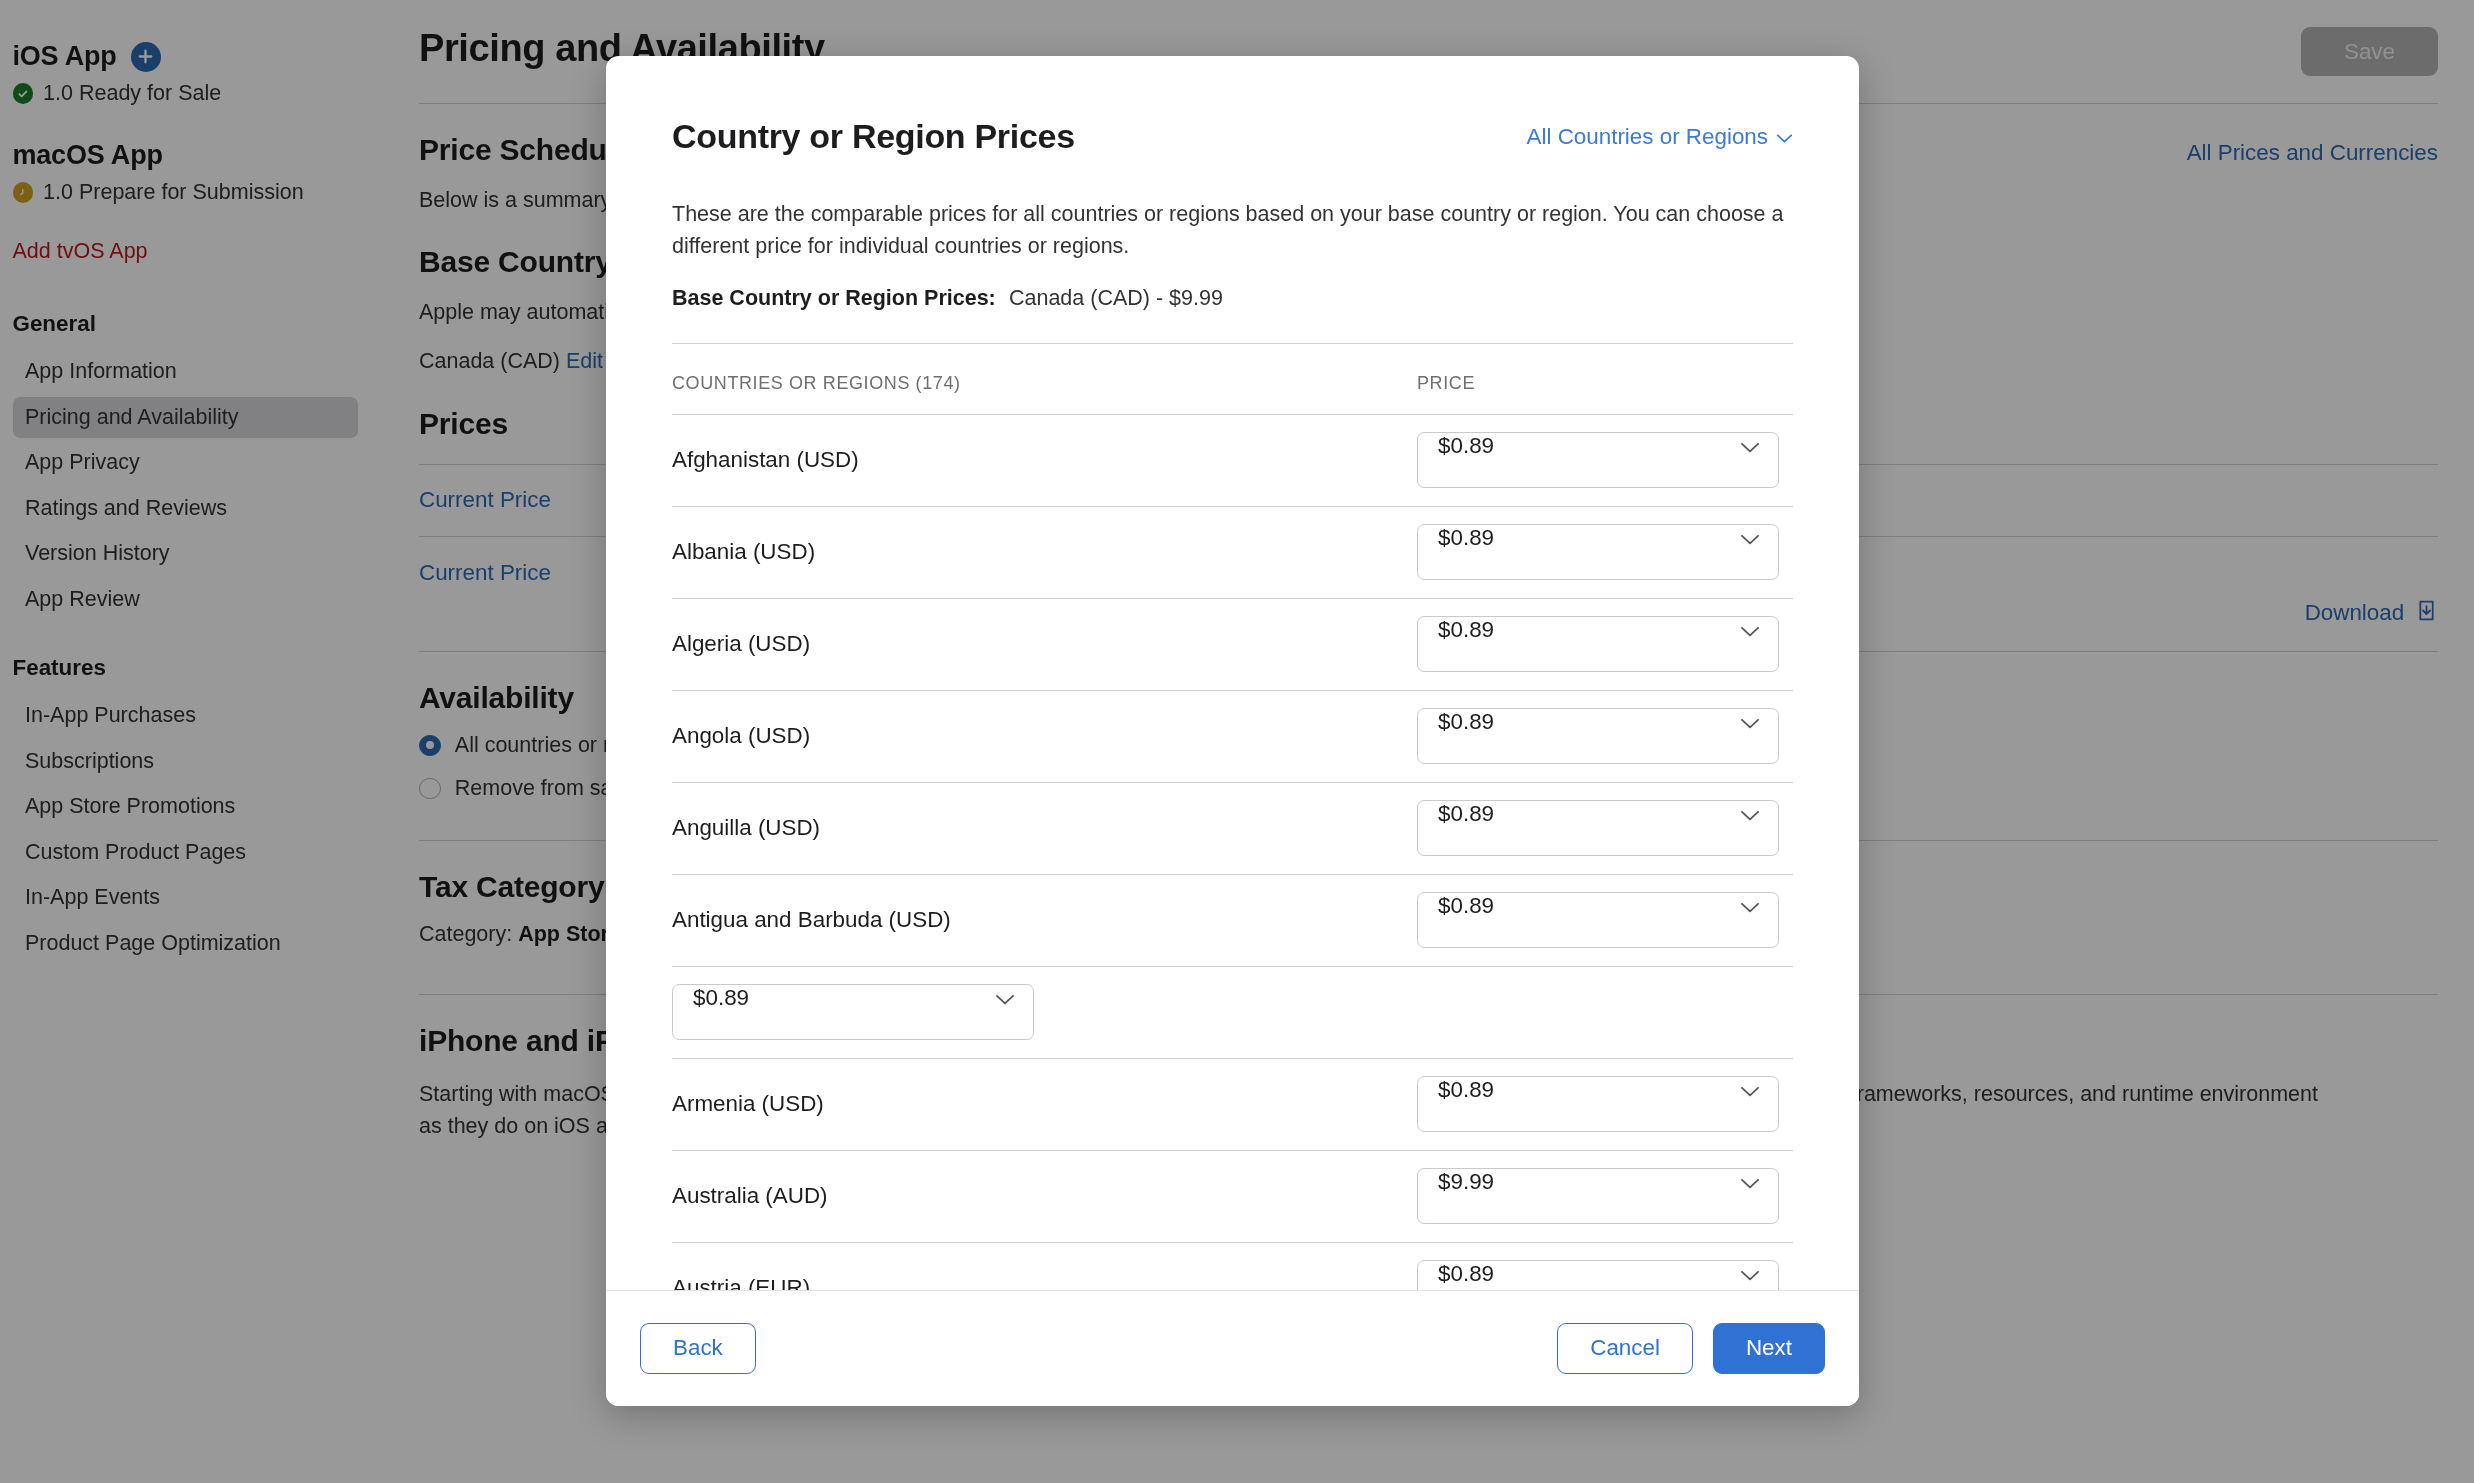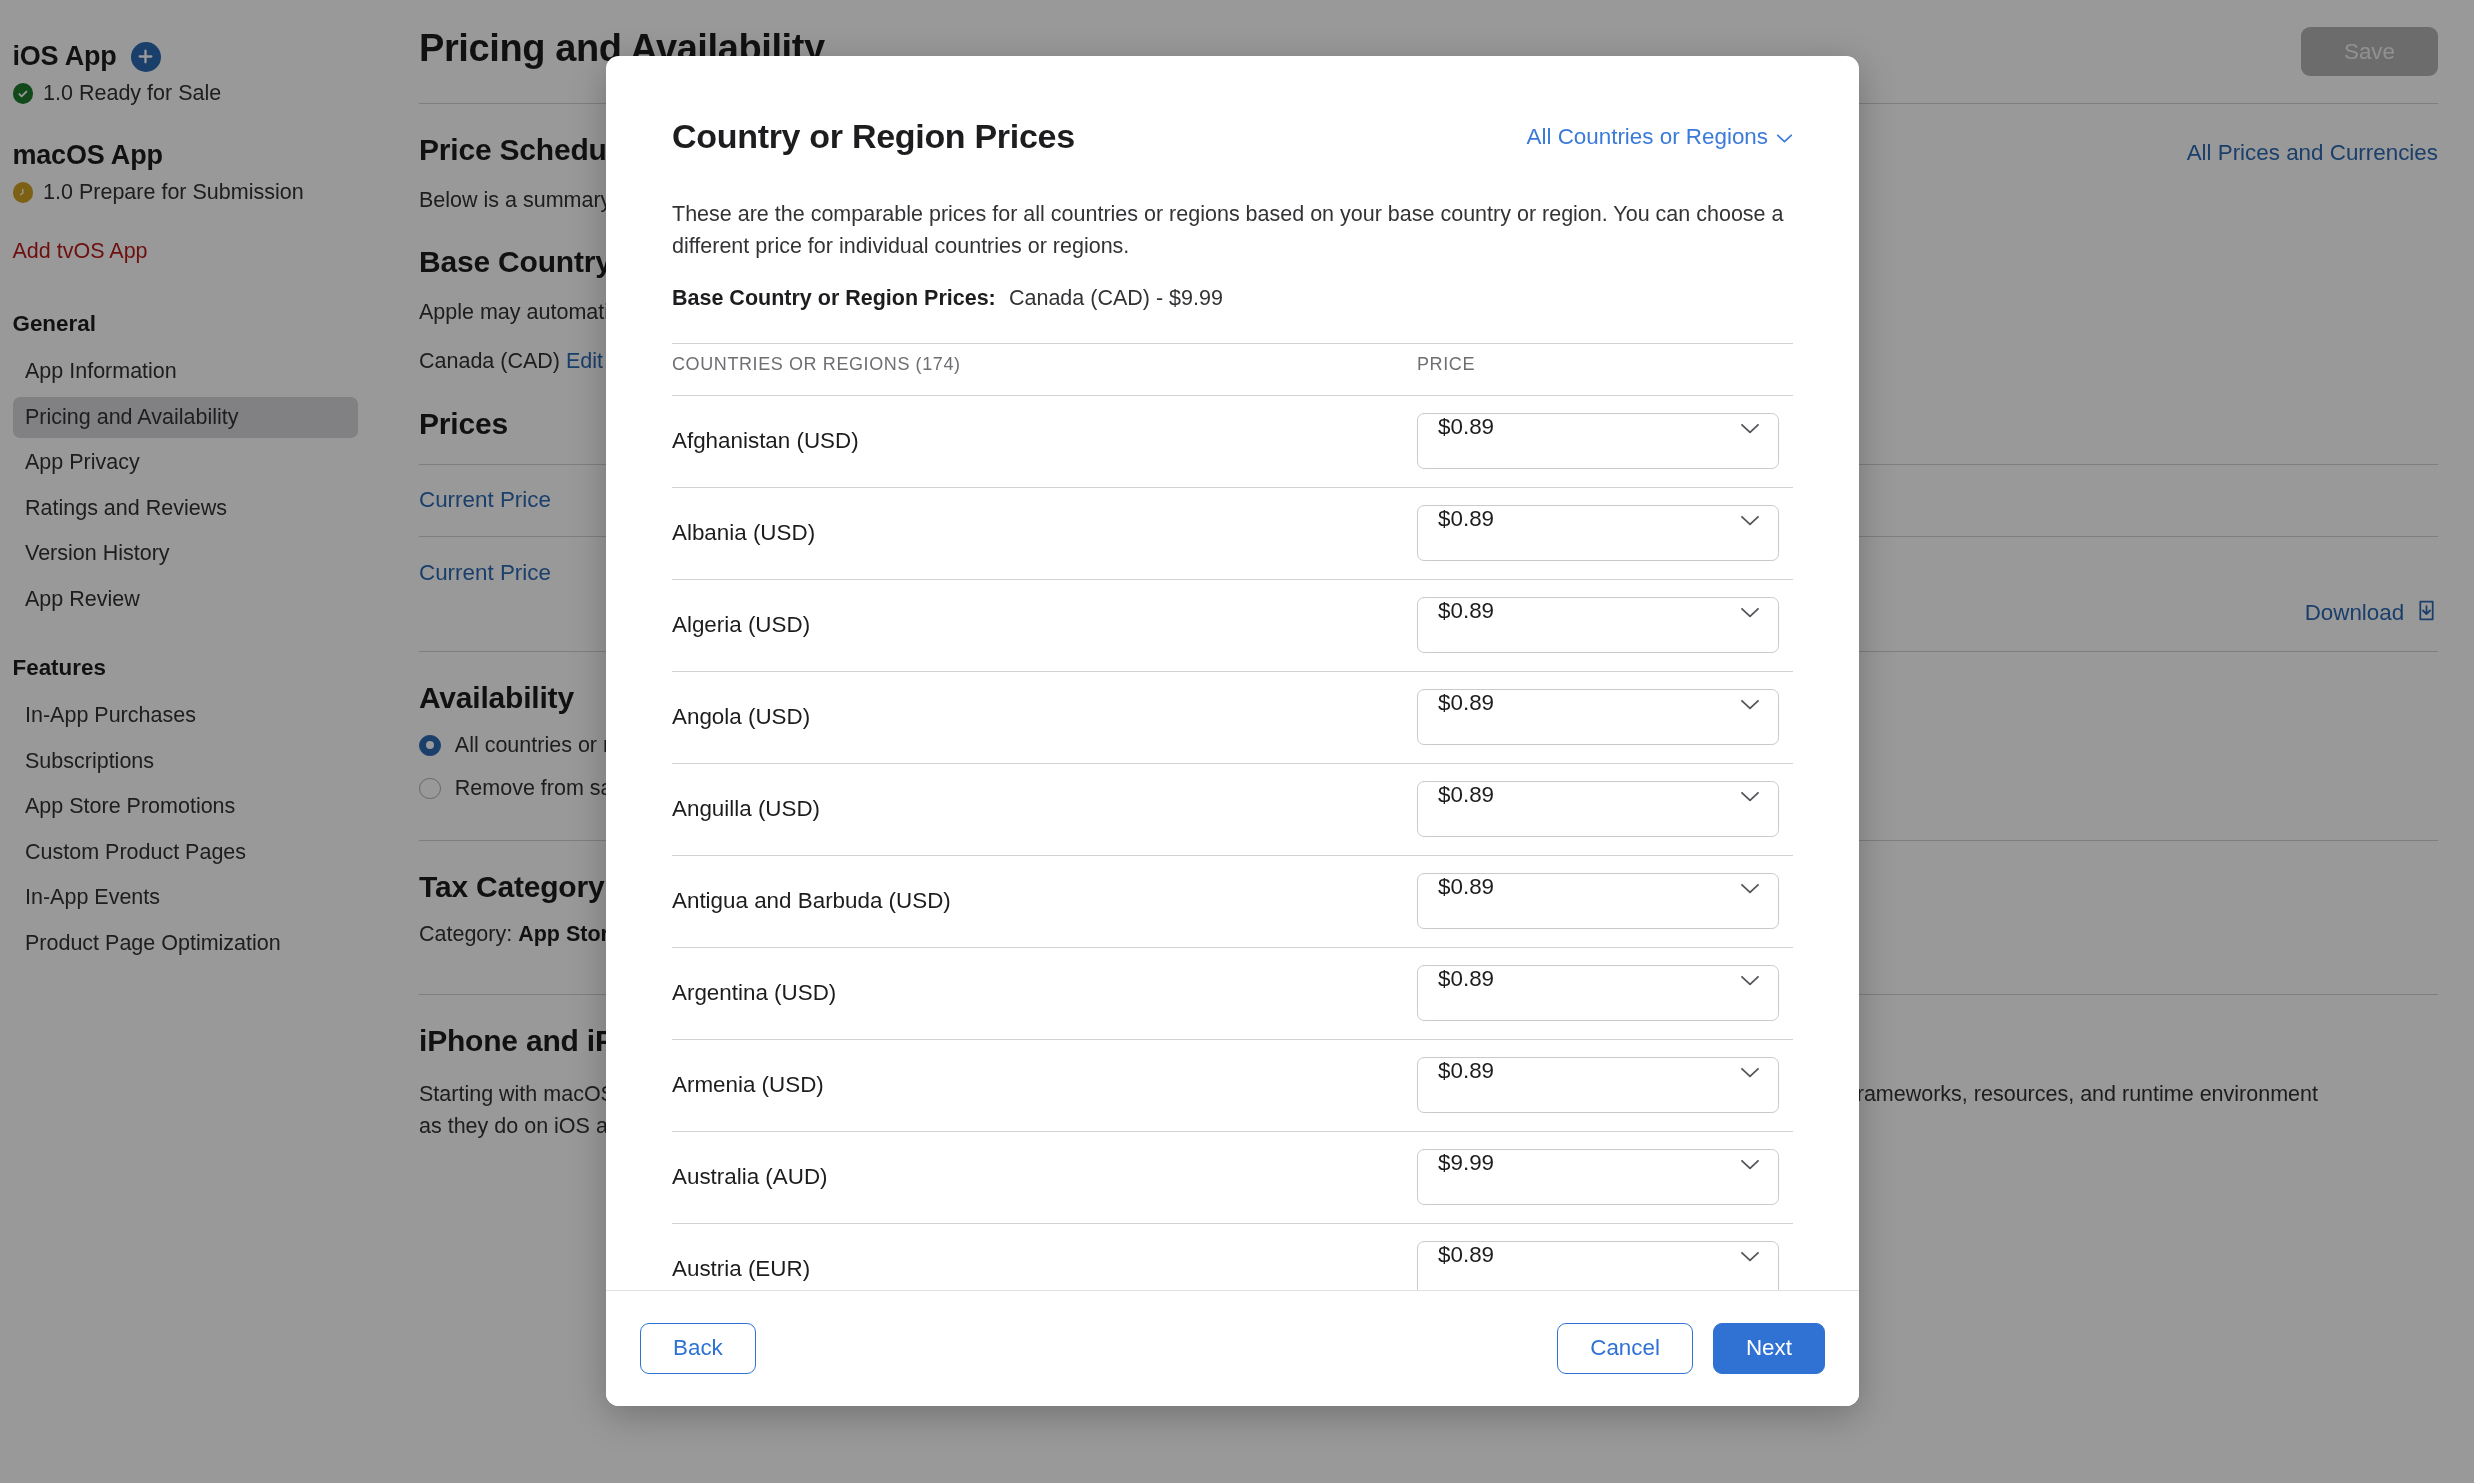--- a/index.html
+++ b/index.html
@@ -234,21 +234,21 @@
     color: #333336;
     margin-top: 23px;
   }
   .base-line b { color:#1d1d1f; font-weight:700; }
 
   .tbl-head {
     display: flex;
     align-items: center;
     border-top: 0.9px solid #d2d2d4;
     margin-top: 32px;
-    padding-top: 10px;
+    padding-top: 29px;
     padding-bottom: 20px;
   }
   .th {
     font-size: 18px;
     letter-spacing: 0.6px;
     color: #6e6e73;
     text-transform: uppercase;
   }
   .col-country { flex: 1 1 auto; }
   .col-price { flex: 0 0 376px; }
@@ -559,21 +559,20 @@
           <span class="chev">
             <svg width="20" height="11.6" viewBox="0 0 22 13" fill="none" stroke="#55555a" stroke-width="2">
                 <path d="M2 2l9 8.5L20 2" stroke-linecap="round" stroke-linejoin="round"></path>
               </svg>
           </span>
         </div>
       </div>
     </div>
 
     <div class="trow">
-      <div class="tcountry">Argentina (USD)</div>
       <div class="tprice">
         <div class="select">
           <span>$0.89</span>
           <span class="chev">
             <svg width="20" height="11.6" viewBox="0 0 22 13" fill="none" stroke="#55555a" stroke-width="2">
                 <path d="M2 2l9 8.5L20 2" stroke-linecap="round" stroke-linejoin="round"></path>
               </svg>
           </span>
         </div>
       </div>

